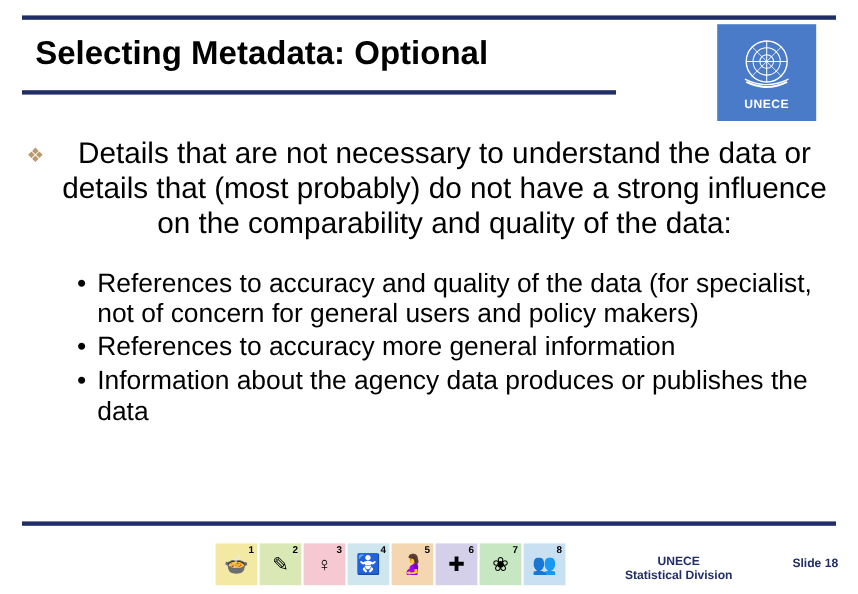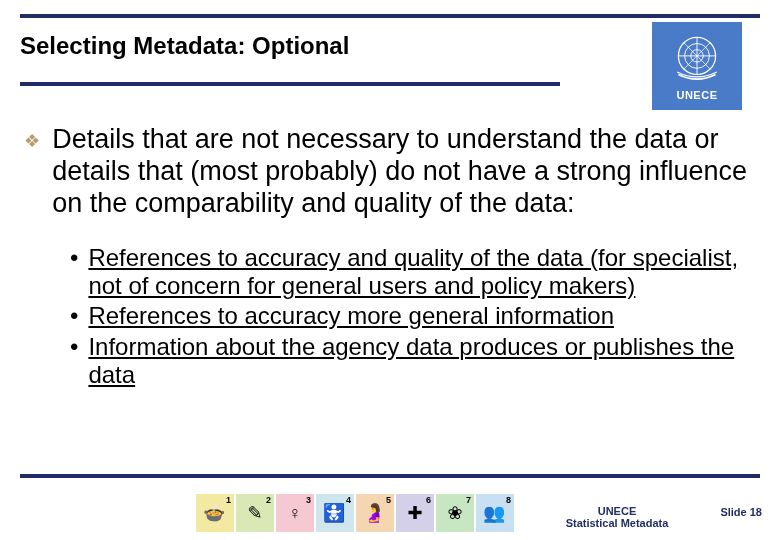--- a/index.html
+++ b/index.html
@@ -17,23 +17,23 @@
   }
   .top-rule {
     position: absolute;
     left: 20px;
     right: 20px;
     top: 14px;
     border-top: 4px solid #212d67;
   }
   .title {
     position: absolute;
-    left: 20px;
+    left: 32px;
     top: 32px;
-    font-size: 24px;
+    font-size: 30px;
     font-weight: bold;
     color: #000;
   }
   .logo {
     position: absolute;
     top: 22px;
     right: 38px;
     width: 90px;
     height: 88px;
     background: #4a7bc9;
@@ -77,38 +77,38 @@
   }
   .main-bullet .glyph {
     color: #b89a6c;
     font-size: 18px;
     margin-right: 12px;
     margin-top: 7px;
     flex: 0 0 auto;
   }
   .main-bullet .text {
     flex: 1;
+    text-align: center;
   }
   .sub-list {
     margin-top: 24px;
     margin-left: 46px;
     font-size: 24px;
     line-height: 1.18;
   }
   .sub-item {
     display: flex;
     margin-bottom: 2px;
   }
   .sub-item .dot {
     flex: 0 0 auto;
     margin-right: 10px;
   }
   .sub-item .txt {
     flex: 1;
-    text-decoration: underline;
   }
   .footer-rule {
     position: absolute;
     left: 20px;
     right: 20px;
     bottom: 62px;
     border-top: 4px solid #212d67;
   }
   .icon-strip {
     position: absolute;
@@ -233,21 +233,21 @@
       <span>❀</span>
     </div>
     <div class="mdg-icon" style="background:#c9dff2;">
       <span class="num">8</span>
       <span>👥</span>
     </div>
   </div>
 
   <div class="footer-org">
     <div>UNECE</div>
-    <div>Statistical Metadata</div>
+    <div>Statistical Division</div>
   </div>
 
   <div class="slide-num">
     <span>Slide</span>
     <span>18</span>
   </div>
 
 </div>
 
 </body></html>

